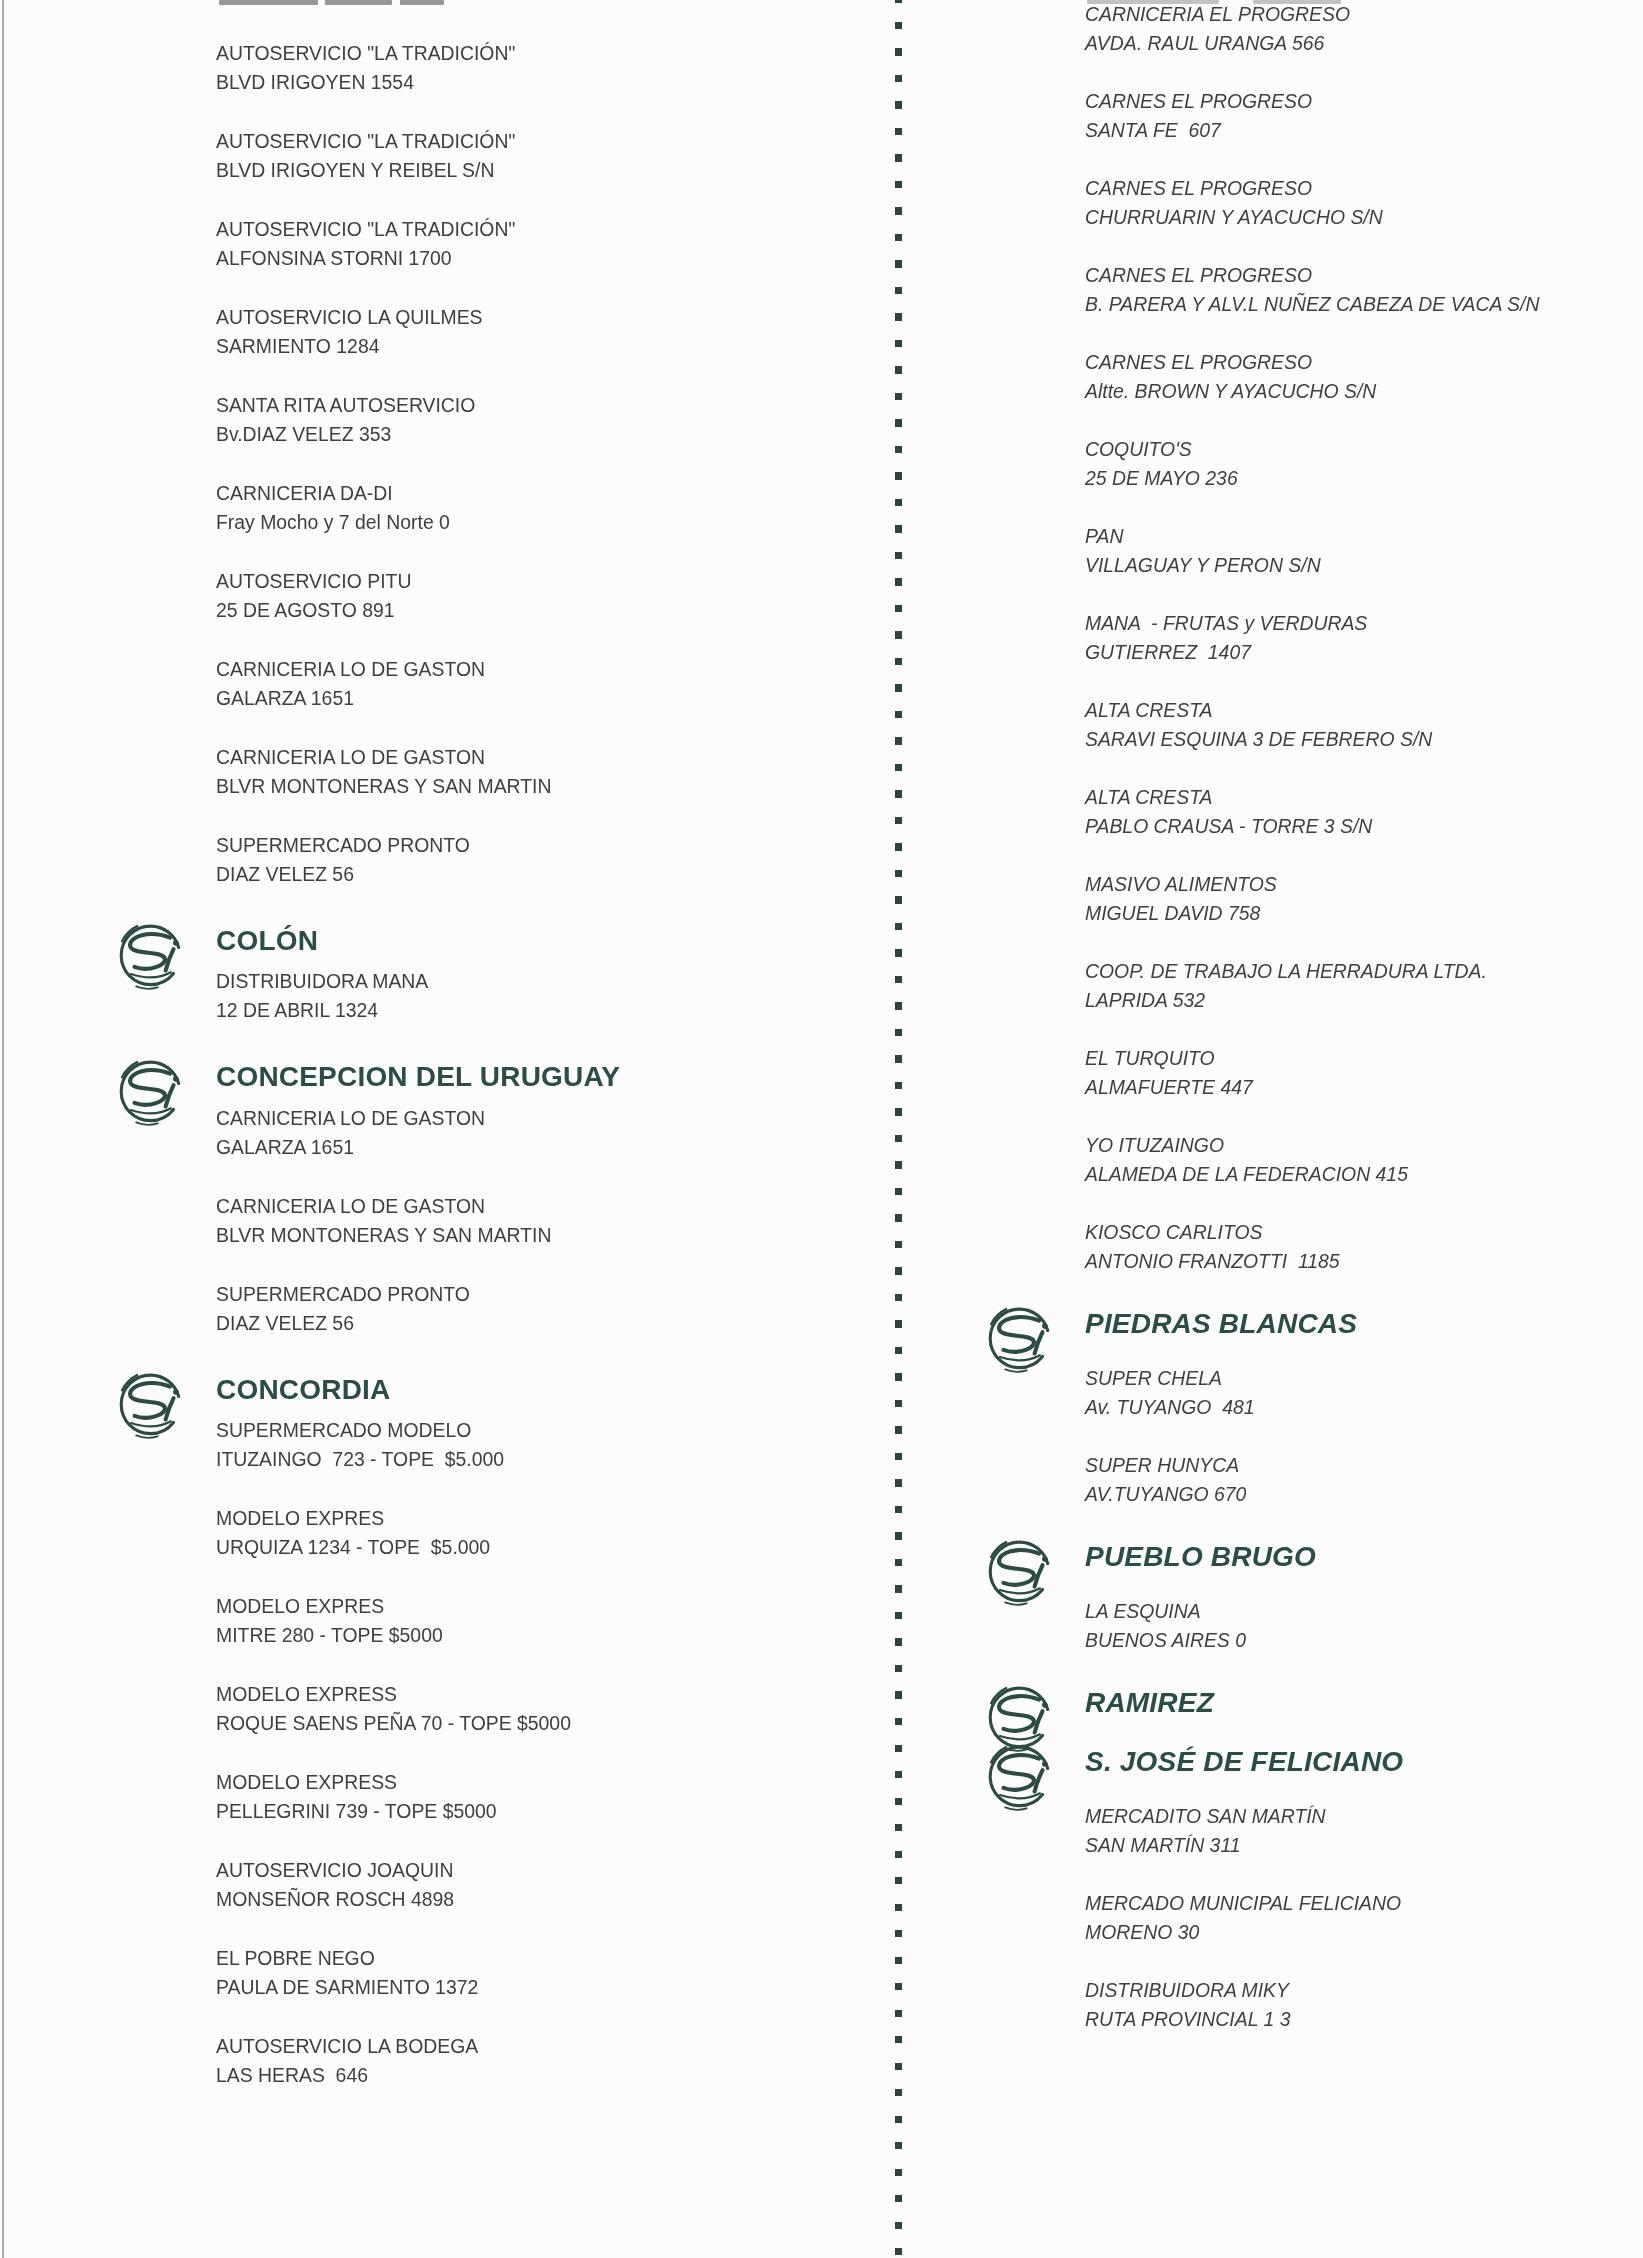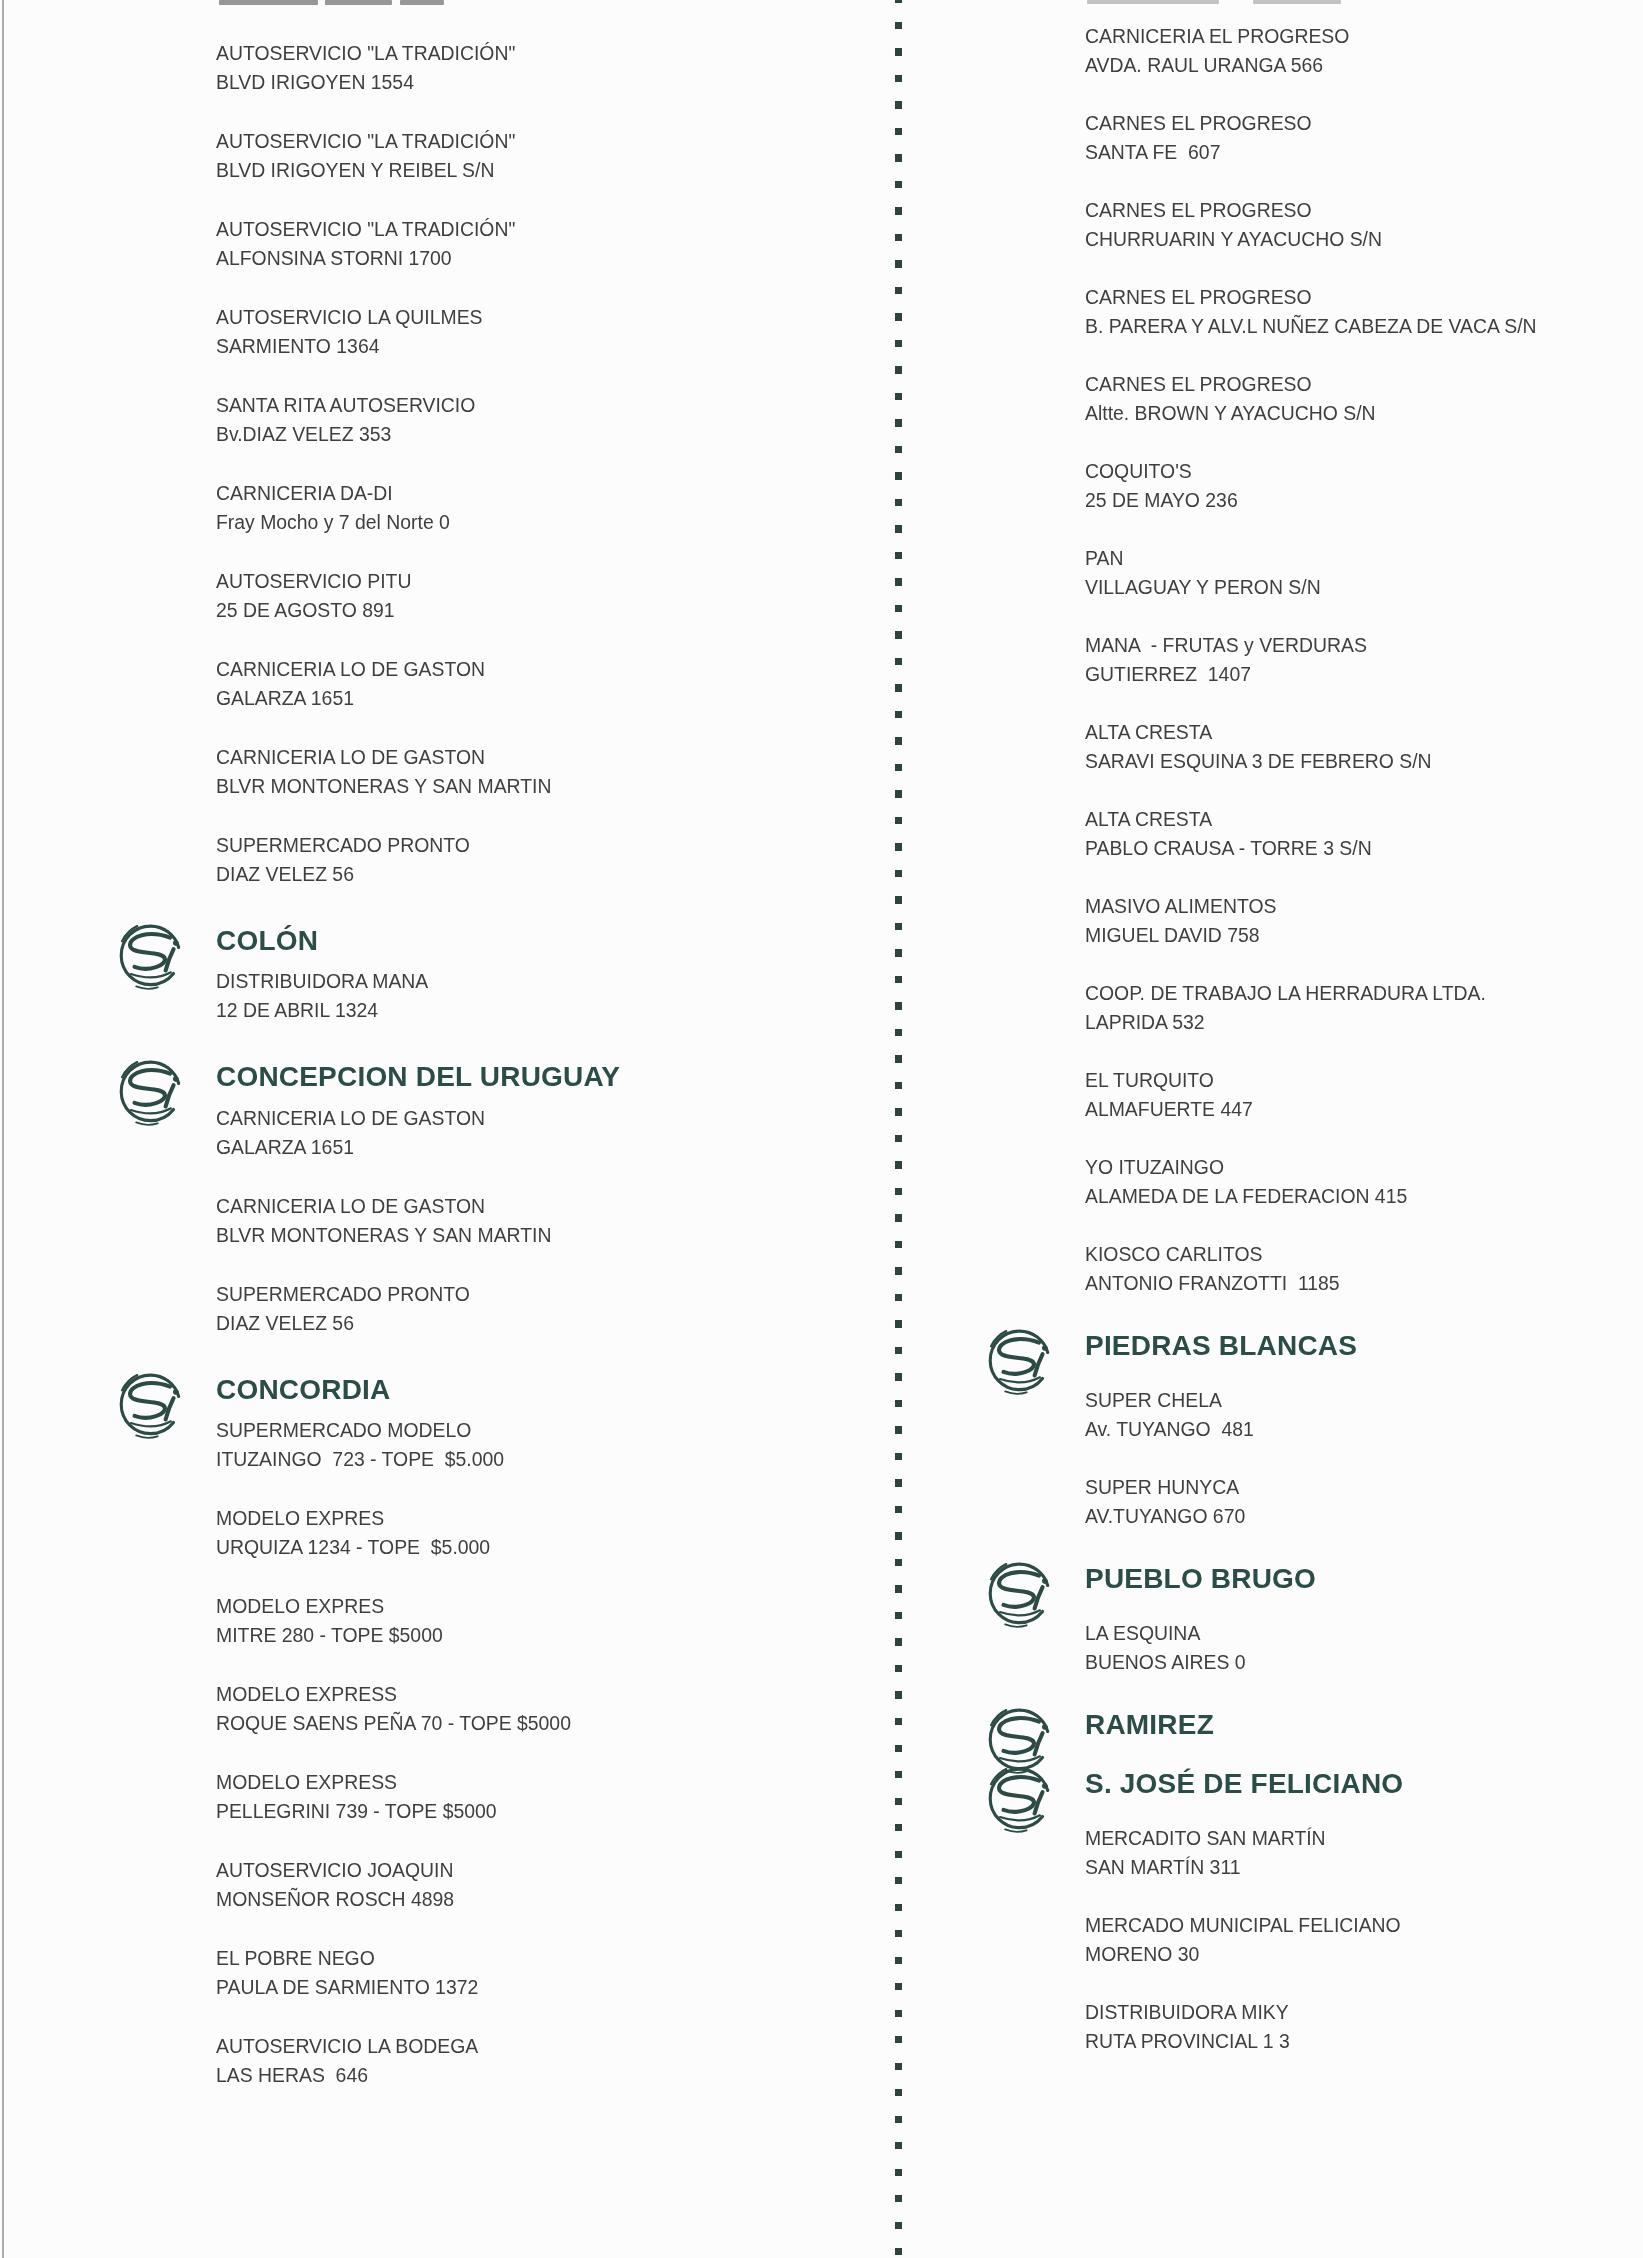--- a/index.html
+++ b/index.html
@@ -30,21 +30,21 @@
       var(--dot) 22px 26.5px);
   }
   .remnant{
     position:absolute;top:0;height:5.3px;background:#979797;border-radius:0.9px;
   }
   .remnant.faint{height:3.5px;background:#c2c2c2;}
   .column{
     position:absolute;display:flex;flex-direction:column;align-items:flex-start;
   }
   .col-left{left:216px;top:39px;width:582px;}
-  .col-right{left:1085px;top:22px;width:554px;}
+  .col-right{left:1085px;top:0;width:554px;font-style:italic;}
   .store{margin:0 0 30px 0;}
   .col-right .store{margin-bottom:29px;}
   .store .line{
     font-size:19.4px;line-height:29px;color:var(--body);
     white-space:pre-wrap;
   }
   .city{position:relative;margin:7px 0 12.4px 0;}
   .col-right .city{margin:3.5px 0 26.5px 0;}
   .city-label{
     font-size:28px;line-height:29px;font-weight:bold;
@@ -81,21 +81,21 @@
     <div class="line">BLVD IRIGOYEN Y REIBEL S/N</div>
   </div>
 
   <div class="store">
     <div class="line">AUTOSERVICIO "LA TRADICIÓN"</div>
     <div class="line">ALFONSINA STORNI 1700</div>
   </div>
 
   <div class="store">
     <div class="line">AUTOSERVICIO LA QUILMES</div>
-    <div class="line">SARMIENTO 1364</div>
+    <div class="line">SARMIENTO 1284</div>
   </div>
 
   <div class="store">
     <div class="line">SANTA RITA AUTOSERVICIO</div>
     <div class="line">Bv.DIAZ VELEZ 353</div>
   </div>
 
   <div class="store">
     <div class="line">CARNICERIA DA-DI</div>
     <div class="line">Fray Mocho y 7 del Norte 0</div>

